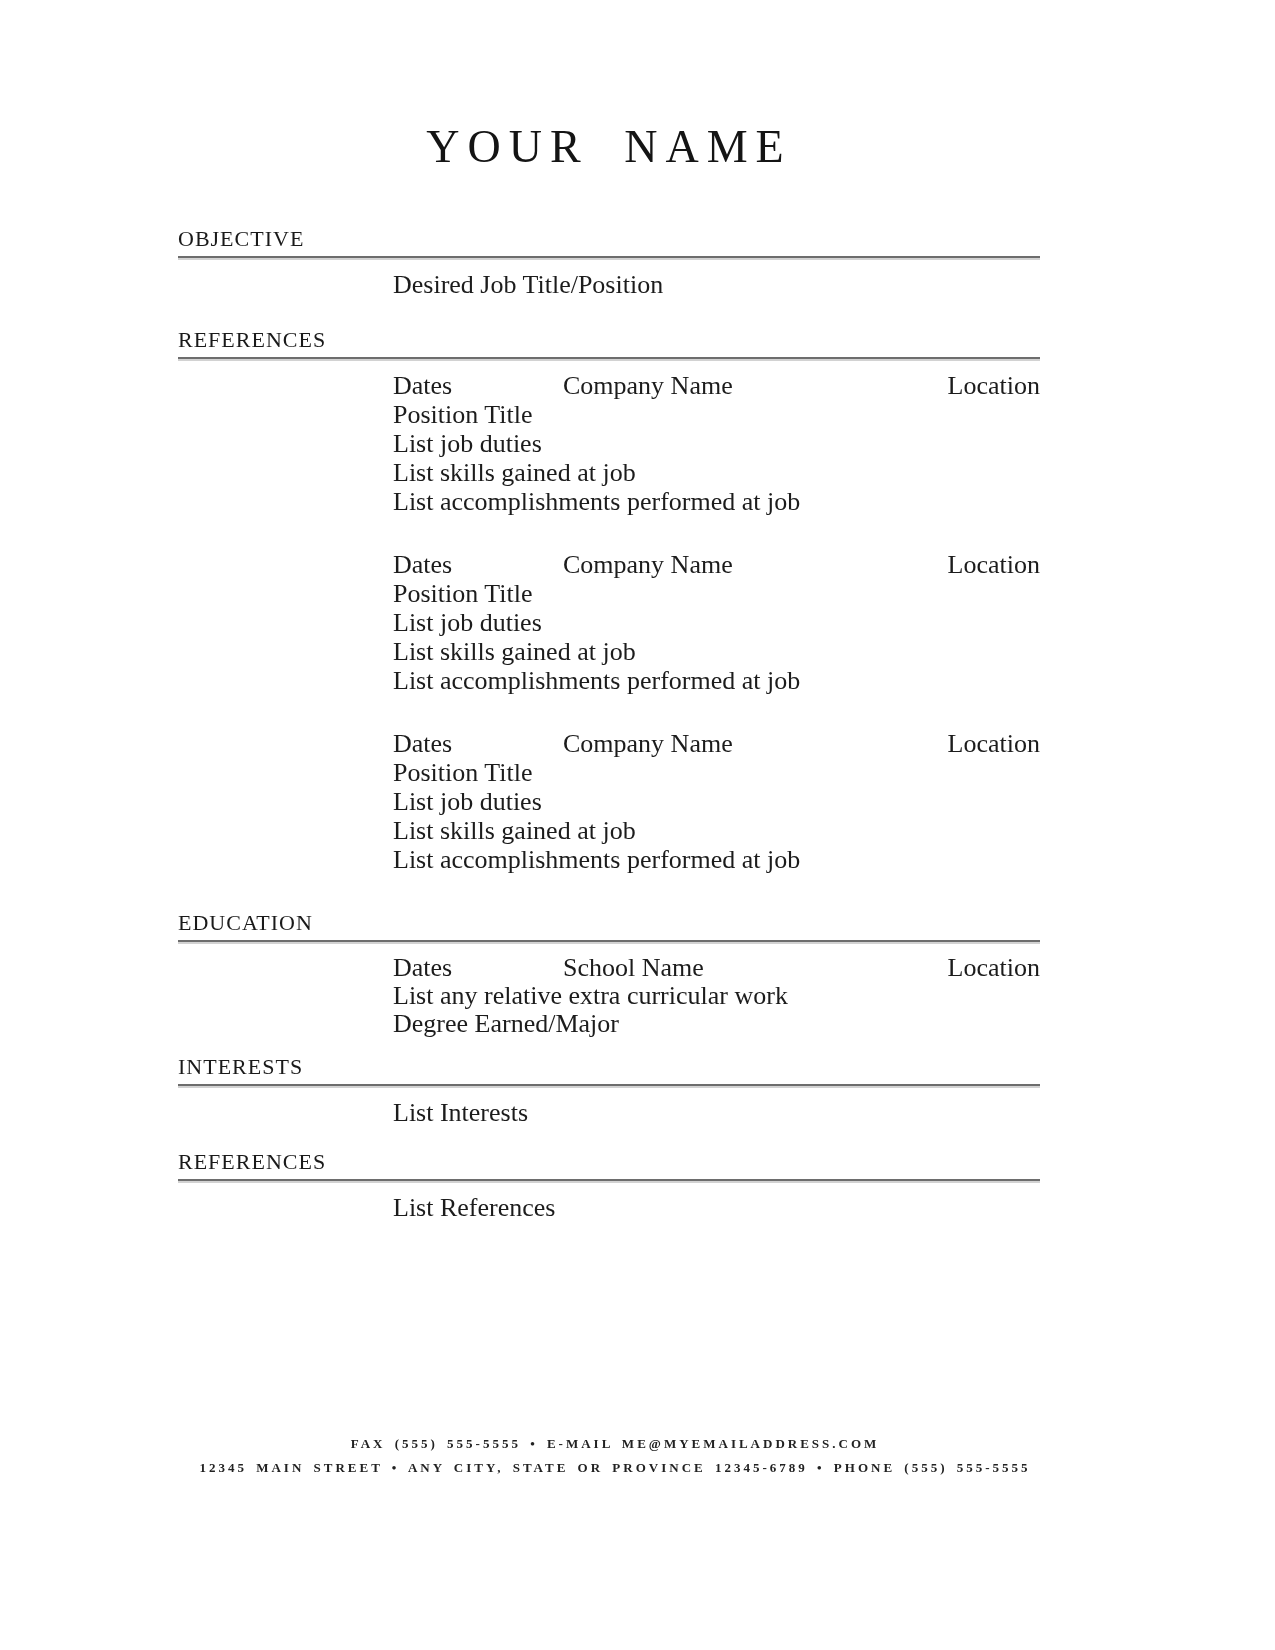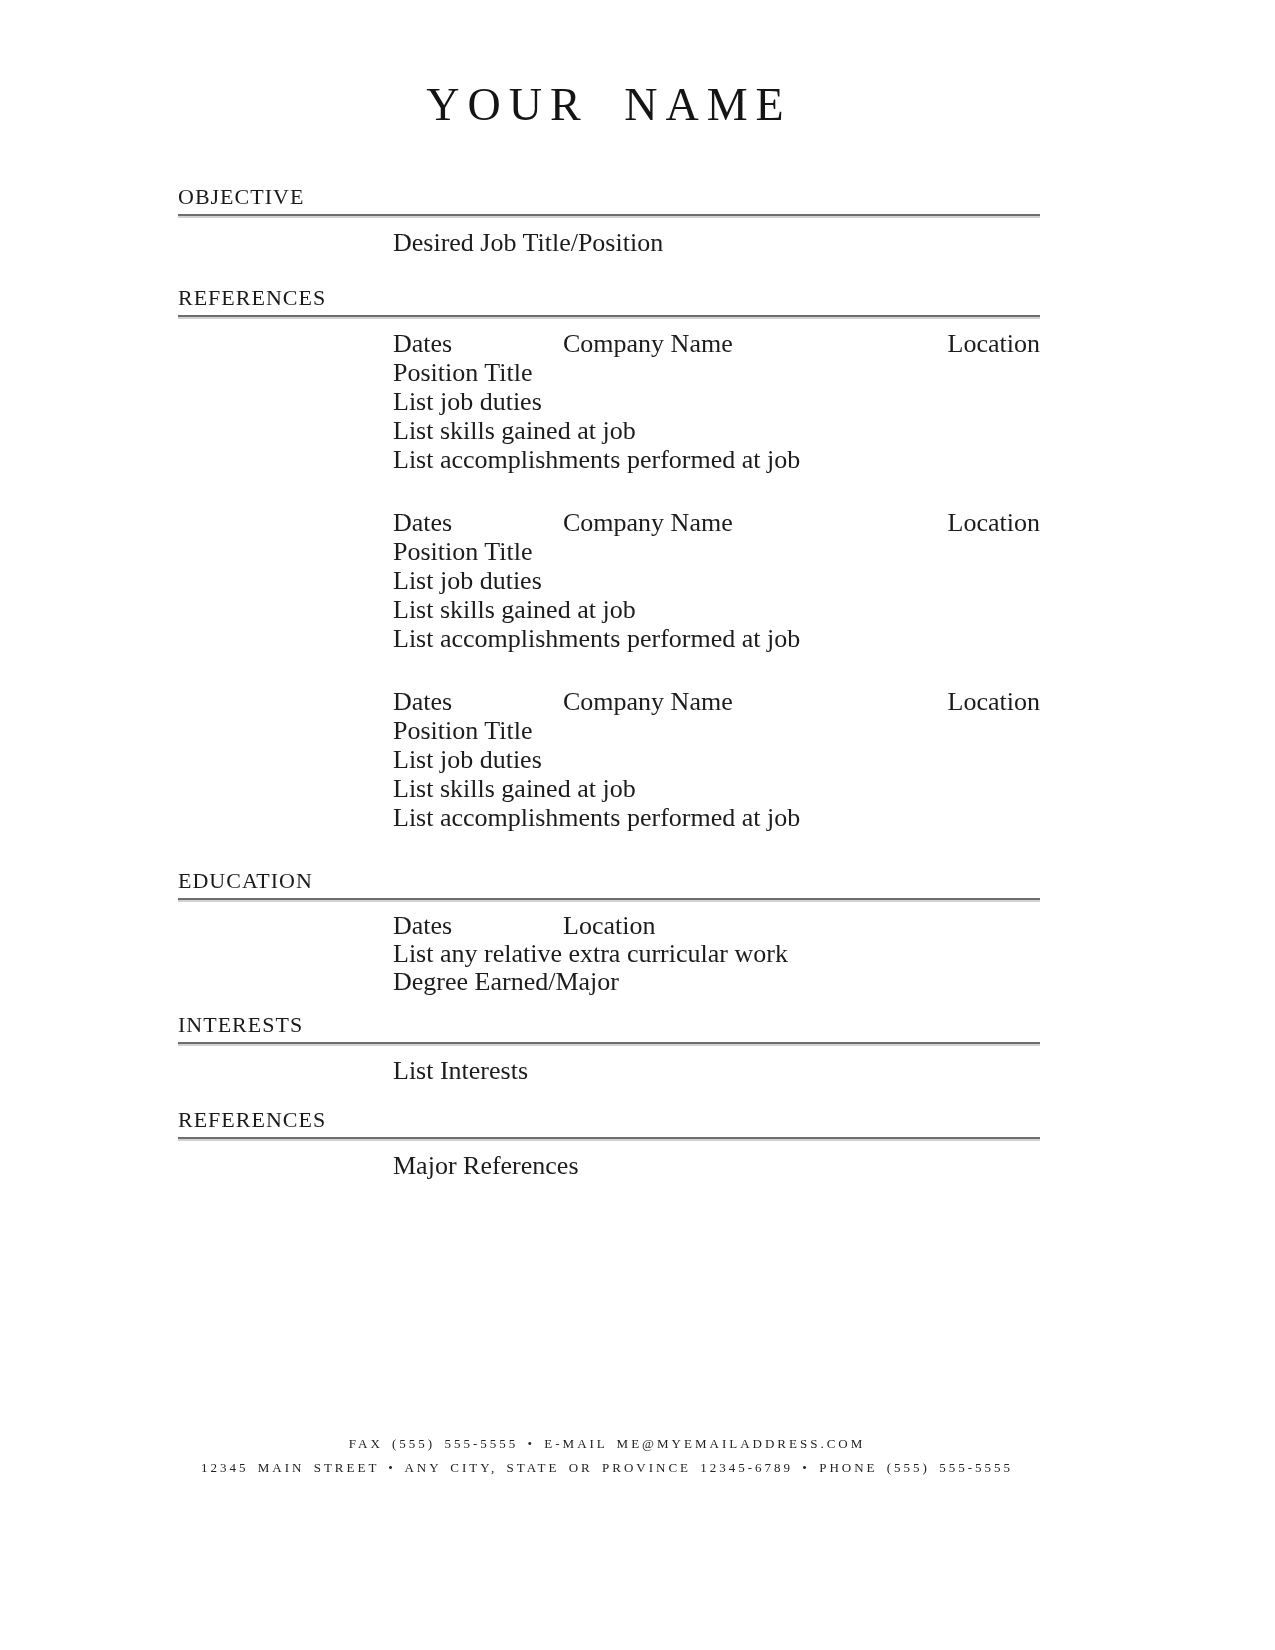--- a/index.html
+++ b/index.html
@@ -10,21 +10,21 @@
     color:#1c1c1c;
     position:relative;
     overflow:hidden;
   }
   .content {
     position:absolute;
     left:178px; top:0;
     width:862px;
   }
   .doc-title {
-    margin:78px 0 0 0;
+    margin:120px 0 0 0;
     text-align:center;
     font-size:46px;
     font-weight:400;
     letter-spacing:8px;
     word-spacing:16px;
     line-height:54px;
     color:#141414;
   }
   .sec-heading {
     font-size:22px;
@@ -49,29 +49,30 @@
   .first-line { margin-top:12px; }
   .head-row { display:flex; }
   .col-dates    { width:170px; flex:0 0 170px; }
   .col-company  { flex:1 1 auto; }
   .col-location { flex:0 0 auto; text-align:right; }
   .entry { margin-top:12px; }
   .entry + .entry { margin-top:34px; }
   .edu-line { line-height:28px; }
   .footer {
     position:absolute;
-    left:176px; top:1432px;
+    left:184px; top:1432px;
     width:862px;
     text-align:center;
     font-size:13px;
     letter-spacing:3px;
     word-spacing:3px;
     line-height:24px;
     color:#222222;
     white-space:nowrap;
+    font-weight:bold;
   }
 </style>
 </head>
 <body>
 
 <div class="content">
 
   <h1 class="doc-title">YOUR NAME</h1>
 
   <div class="sec-heading mt-objective">OBJECTIVE</div>
@@ -111,29 +112,30 @@
     </div>
     <div class="line">Position Title</div>
     <div class="line">List job duties</div>
     <div class="line">List skills gained at job</div>
     <div class="line">List accomplishments performed at job</div>
   </div>
 
   <div class="sec-heading mt-education">EDUCATION</div>
   <div class="line edu-line head-row first-line">
     <span class="col-dates">Dates</span>
+    <span class="col-company">School Name</span>
     <span class="col-location">Location</span>
   </div>
   <div class="line edu-line">List any relative extra curricular work</div>
   <div class="line edu-line">Degree Earned/Major</div>
 
   <div class="sec-heading mt-interests">INTERESTS</div>
   <div class="line first-line">List Interests</div>
 
   <div class="sec-heading mt-references">REFERENCES</div>
-  <div class="line first-line">Major References</div>
+  <div class="line first-line">List References</div>
 
 </div>
 
 <div class="footer">
   <div>FAX (555) 555-5555 • E-MAIL ME@MYEMAILADDRESS.COM</div>
   <div>12345 MAIN STREET • ANY CITY, STATE OR PROVINCE 12345-6789 • PHONE (555) 555-5555</div>
 </div>
 
 </body></html>

